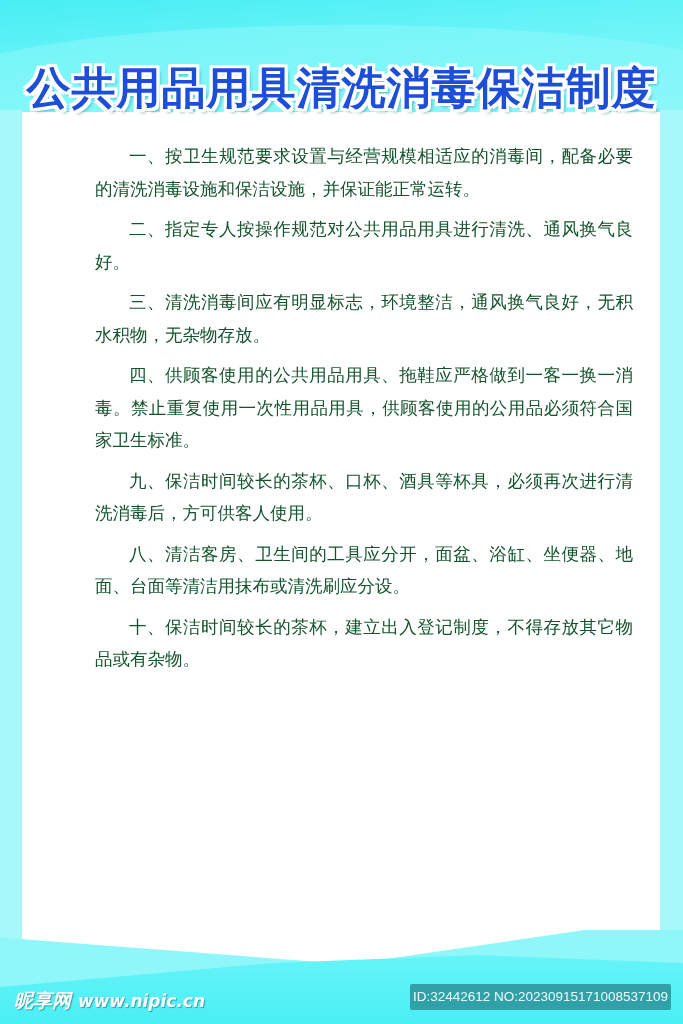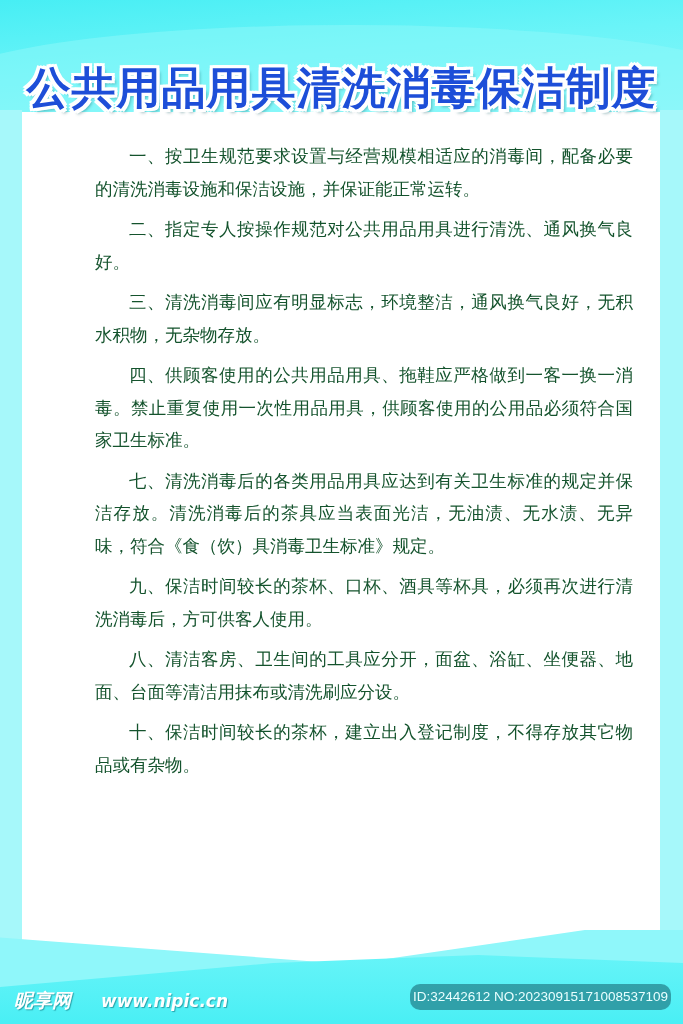--- a/index.html
+++ b/index.html
@@ -52,24 +52,24 @@
     font-size:17.5px; font-weight:normal;
     line-height:32.5px;
     margin-left:20px;
   }
   .para { text-indent:34px; margin:0 0 8px 0; text-align:justify; }
   .wm-left {
     position:absolute; left:14px; top:988px;
     color:#ffffff; font-style:italic; font-weight:bold; font-size:17px;
     text-shadow: 1px 1px 1px rgba(0,90,100,0.5);
   }
-  .wm-left .logo { font-size:19px; margin-right:24px; }
+  .wm-left .logo { font-size:19px; margin-right:1px; }
   .wm-right {
     position:absolute; left:410px; top:984px; width:261px; height:26px;
-    background: rgba(40,140,150,0.8); border-radius:10px;
+    background: rgba(40,140,150,0.8); border-radius:2px;
     color:#e8ffff; font-family: "Liberation Sans", sans-serif; font-size:13.5px;
     line-height:26px; text-align:center;
   }
 </style>
 </head>
 <body>
 
 <div class="bg-wave-top"></div>
 <div class="side-left"></div>
 <div class="side-right"></div>
@@ -79,21 +79,20 @@
   <div class="w2"></div>
 </div>
 
 <h1 class="title" style="margin:0;">公共用品用具清洗消毒保洁制度</h1>
 
 <div class="content">
   <p class="para">一、按卫生规范要求设置与经营规模相适应的消毒间，配备必要的清洗消毒设施和保洁设施，并保证能正常运转。</p>
   <p class="para">二、指定专人按操作规范对公共用品用具进行清洗、通风换气良好。</p>
   <p class="para">三、清洗消毒间应有明显标志，环境整洁，通风换气良好，无积水积物，无杂物存放。</p>
   <p class="para">四、供顾客使用的公共用品用具、拖鞋应严格做到一客一换一消毒。禁止重复使用一次性用品用具，供顾客使用的公用品必须符合国家卫生标准。</p>
-  <p class="para">七、清洗消毒后的各类用品用具应达到有关卫生标准的规定并保洁存放。清洗消毒后的茶具应当表面光洁，无油渍、无水渍、无异味，符合《食（饮）具消毒卫生标准》规定。</p>
   <p class="para">九、保洁时间较长的茶杯、口杯、酒具等杯具，必须再次进行清洗消毒后，方可供客人使用。</p>
   <p class="para">八、清洁客房、卫生间的工具应分开，面盆、浴缸、坐便器、地面、台面等清洁用抹布或清洗刷应分设。</p>
   <p class="para">十、保洁时间较长的茶杯，建立出入登记制度，不得存放其它物品或有杂物。</p>
 </div>
 
 <div class="wm-left">
   <span class="logo">昵享网</span>
   <span>www.nipic.cn</span>
 </div>
 <div class="wm-right">ID:32442612 NO:20230915171008537109</div>

